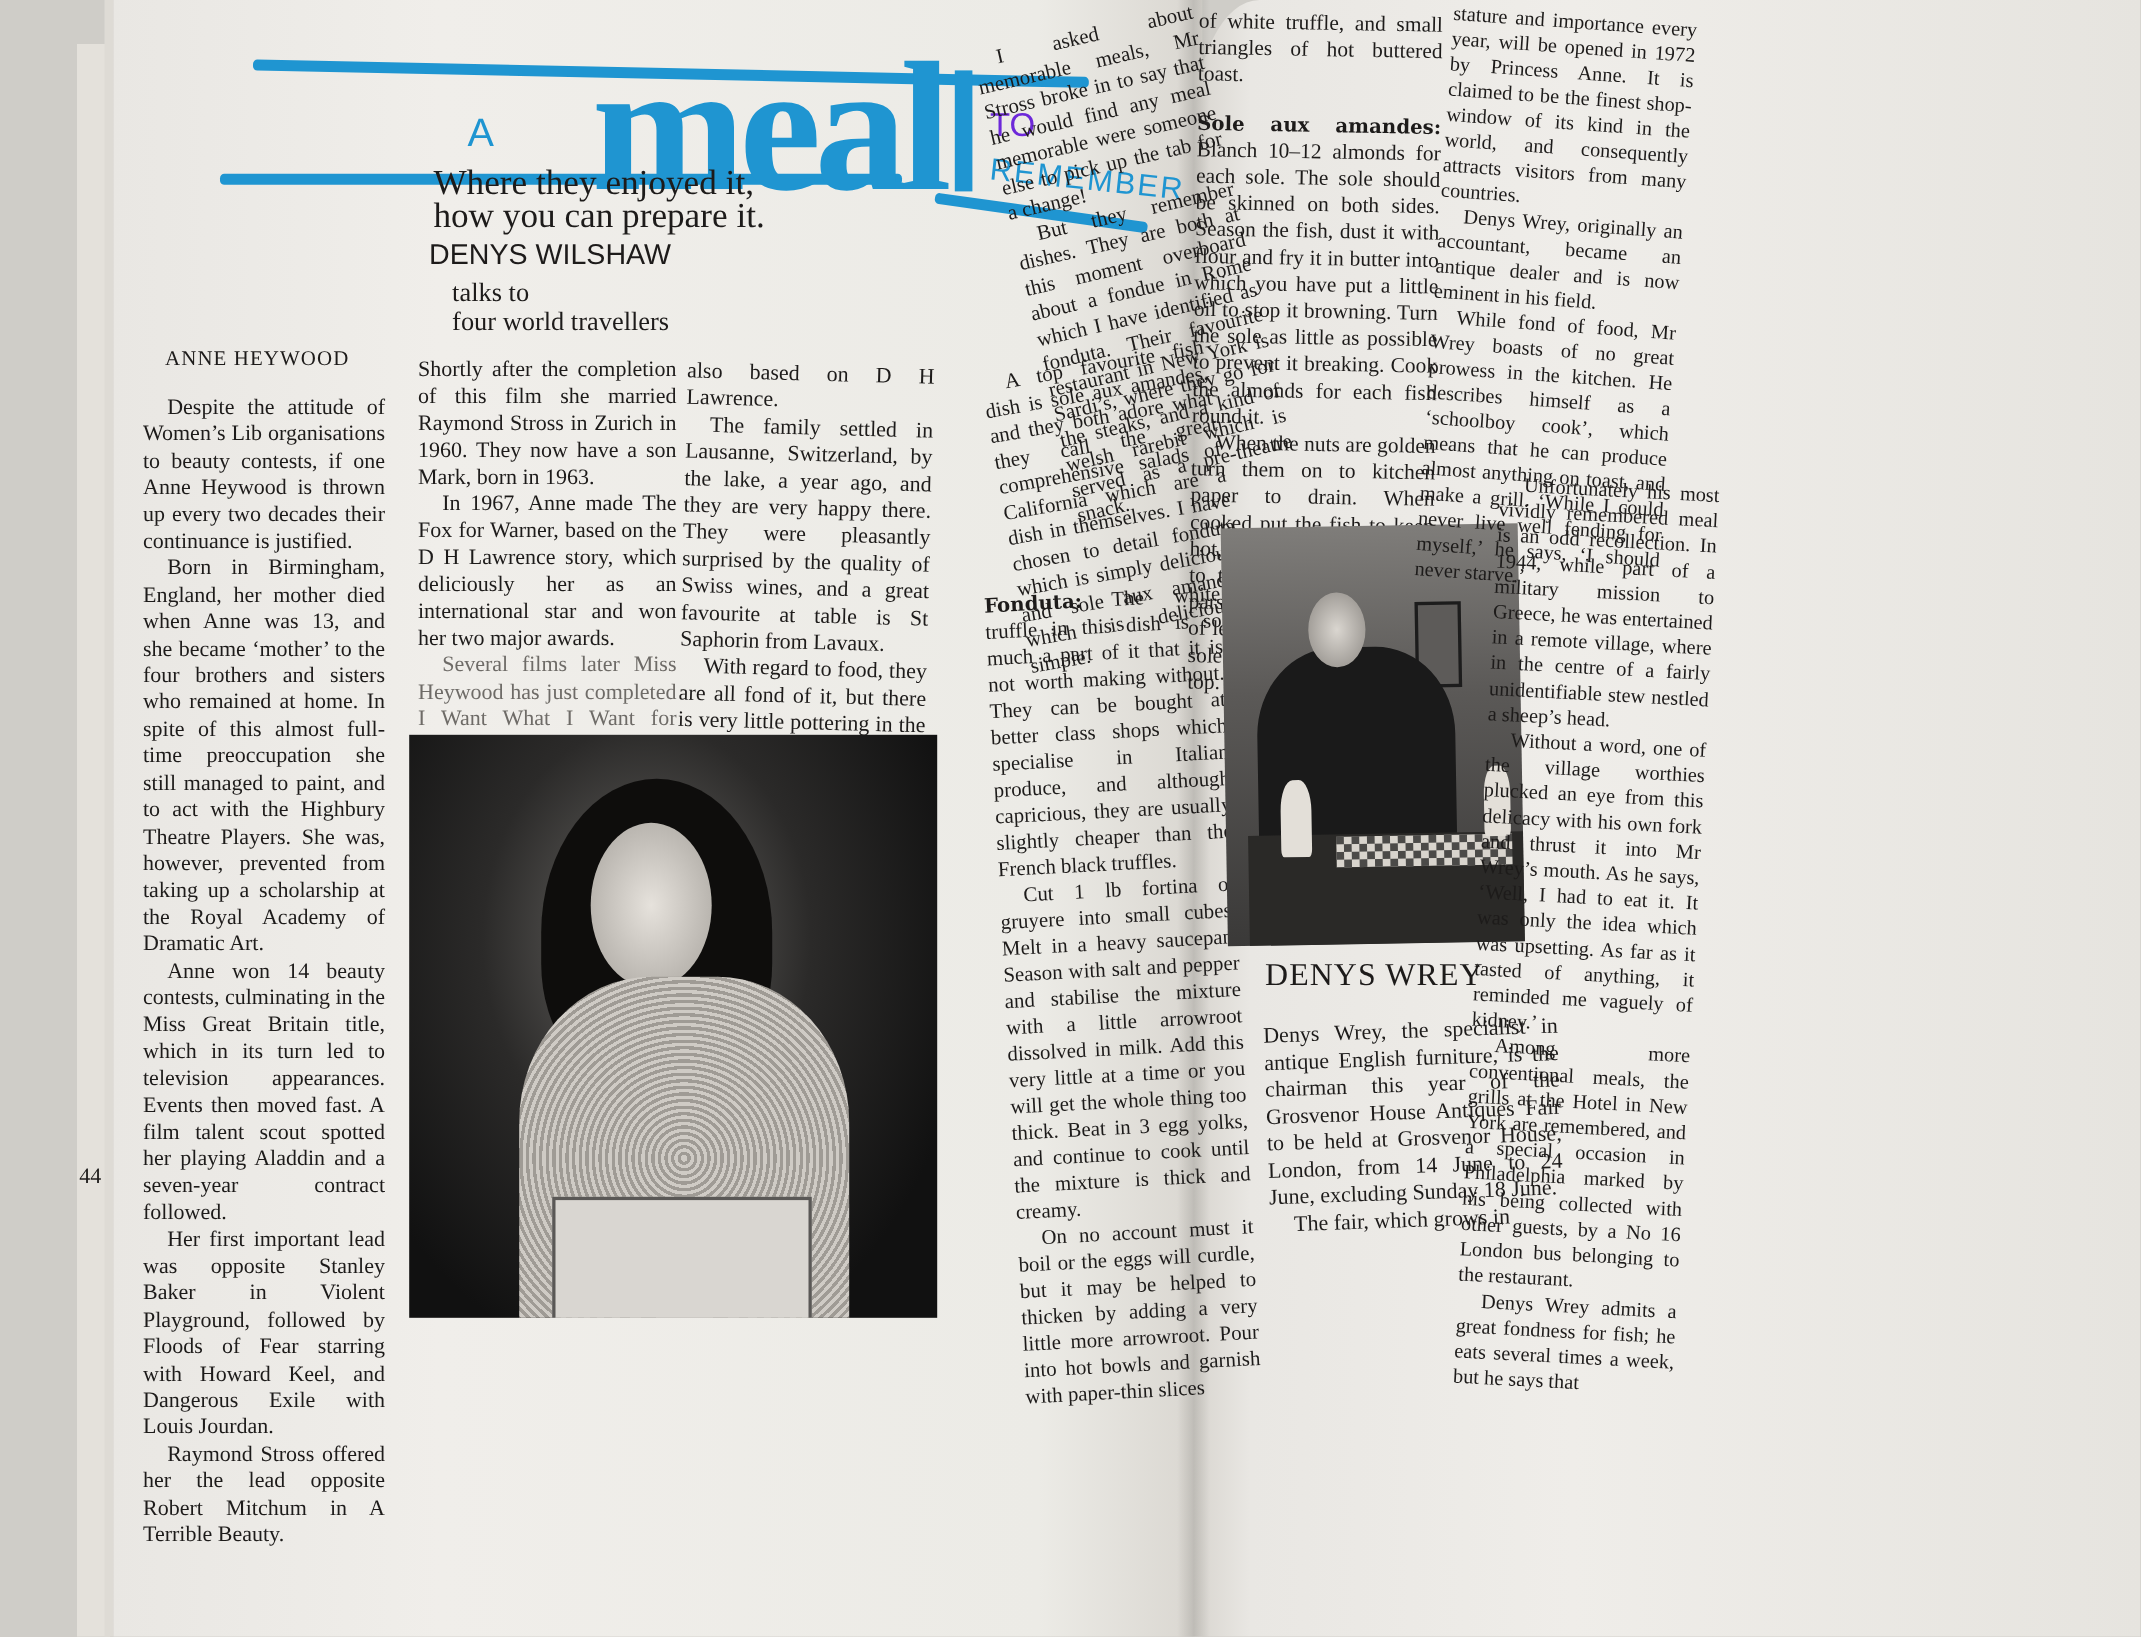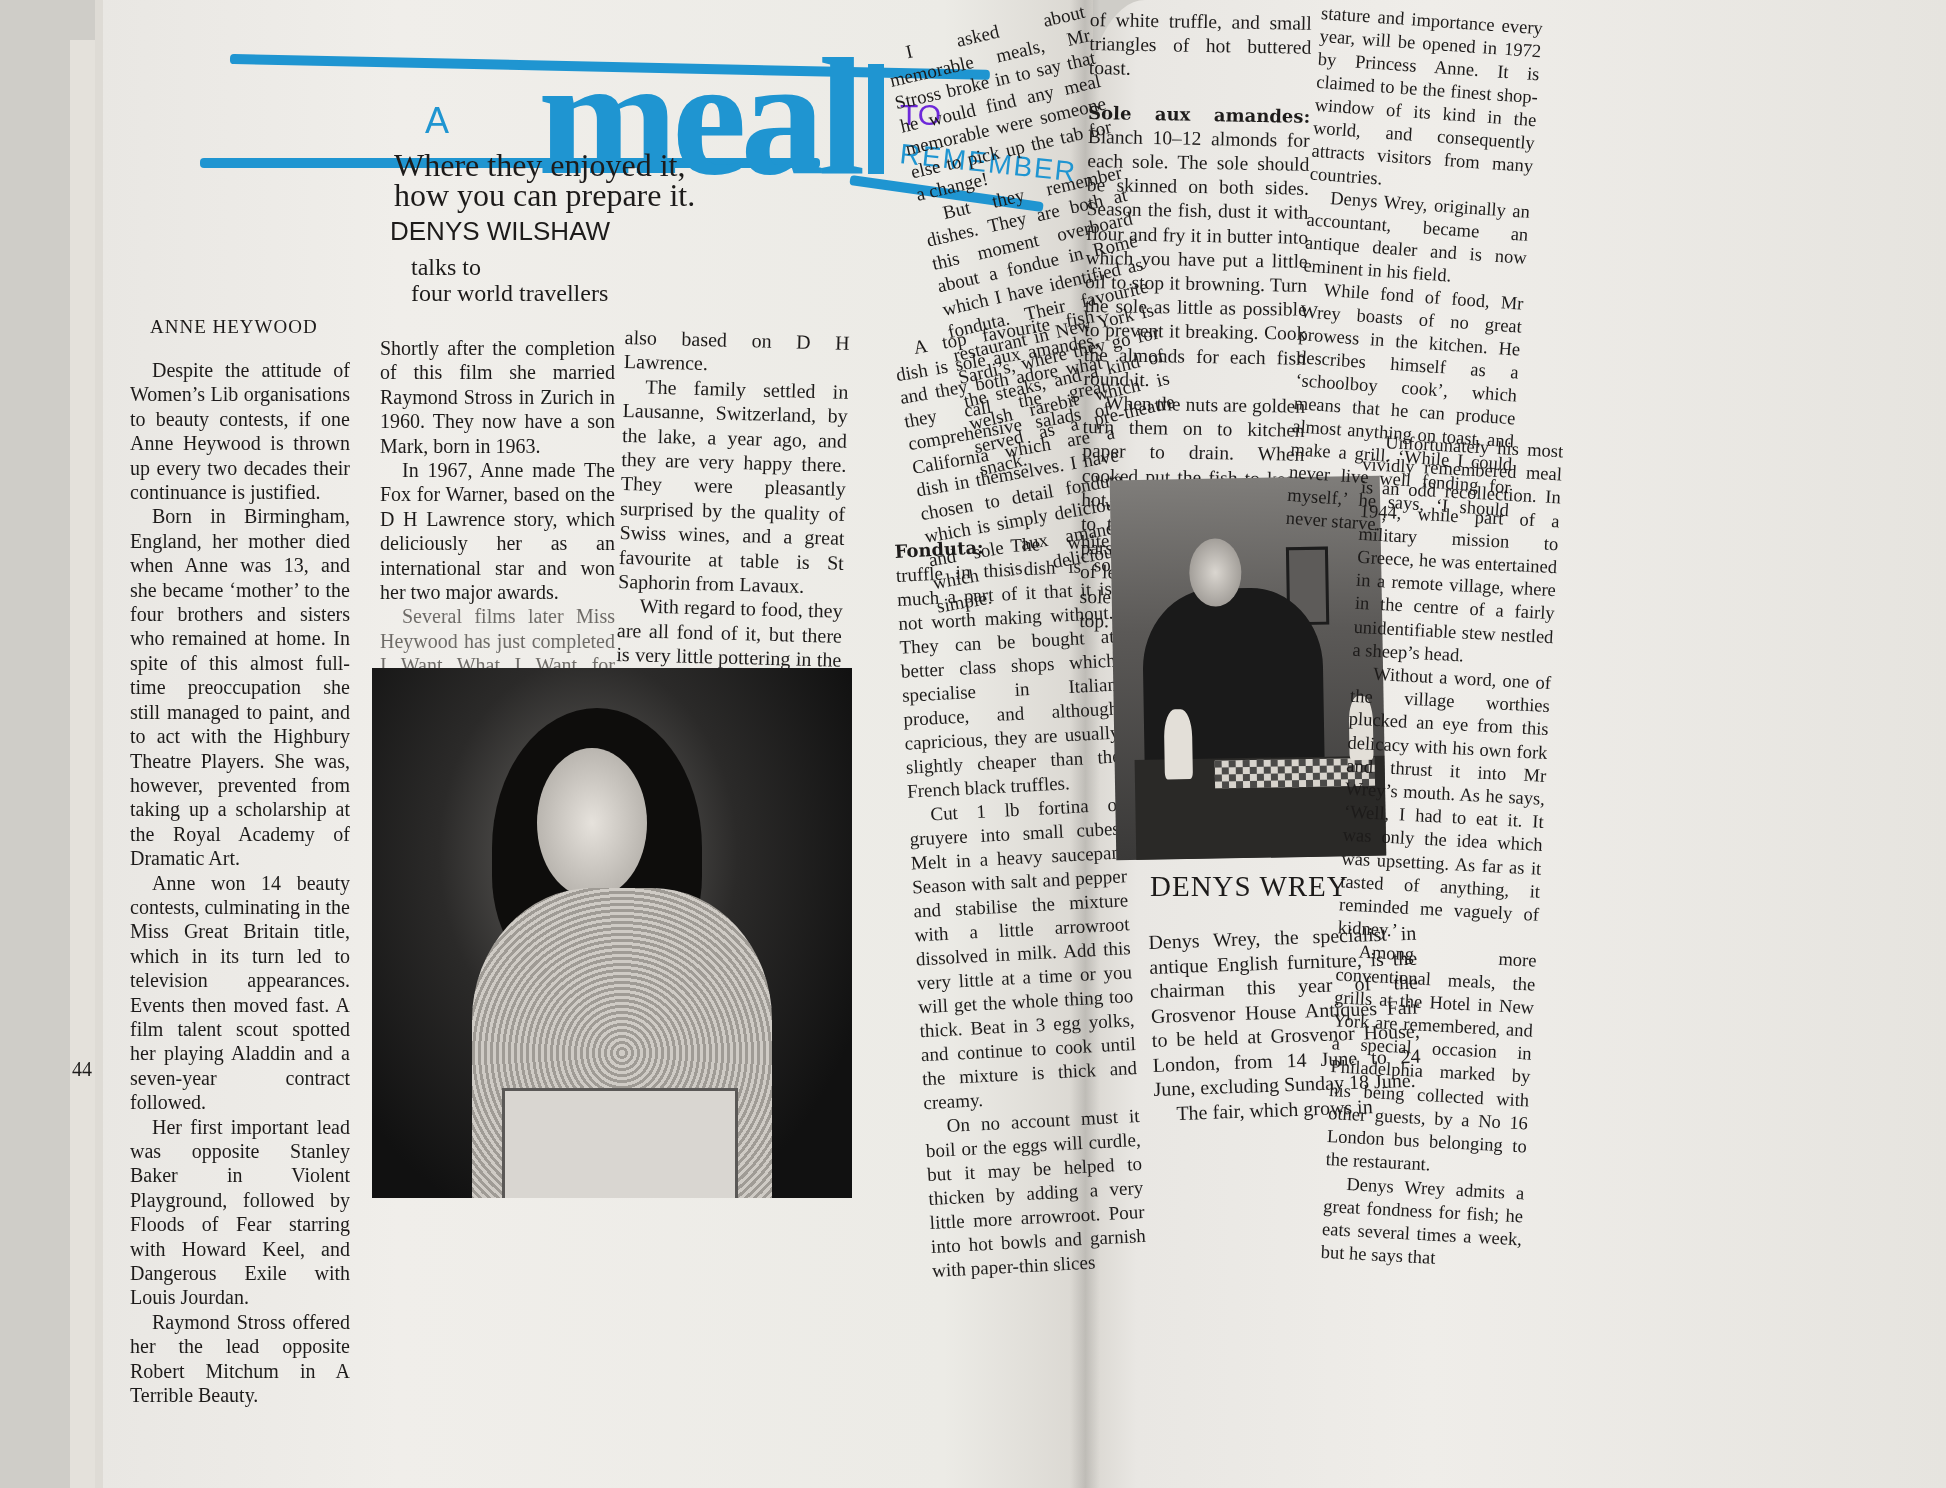--- a/index.html
+++ b/index.html
@@ -37,21 +37,21 @@
   .subtitle { position:absolute; left:394px; top:150px; font-size:32px; line-height:30px; }
   .author { position:absolute; left:390px; top:216px; font-family:"Liberation Sans",sans-serif; font-size:26px; }
   .talks { position:absolute; left:411px; top:254px; font-size:24px; line-height:26px; }
 
   .section-head { font-size:19px; letter-spacing:1px; }
   .col { position:absolute; font-size:20px; line-height:24.4px; text-align:justify; }
   .col p { margin:0; text-indent:22px; }
   .col p.noindent { text-indent:0; }
   .col .bold { font-weight:bold; font-family:"DejaVu Serif",serif; font-size:18px; }
   .col-a { left:130px; top:358px; width:220px; }
-  .col-b { left:380px; top:336px; width:235px; }
+  .col-b { left:380px; top:324px; width:235px; }
   .col-c { left:625px; top:325px; width:225px; transform:rotate(1.5deg); transform-origin:left top; }
   .head-anne { position:absolute; left:150px; top:316px; }
 
   .photo-anne { position:absolute; left:372px; top:668px; width:480px; height:530px;
     background:radial-gradient(ellipse at 45% 35%,#6b6966 0%,#2b2a29 40%,#111 80%); overflow:hidden; }
   .anne-face { position:absolute; left:165px; top:80px; width:110px; height:150px; border-radius:50%; background:radial-gradient(#e6e2dc,#a7a39d); }
   .anne-hair { position:absolute; left:120px; top:40px; width:210px; height:280px; border-radius:50% 50% 40% 40%; background:#0e0d0c; }
   .anne-dress { position:absolute; left:100px; top:220px; width:300px; height:330px; border-radius:40% 40% 0 0; background:repeating-radial-gradient(circle,#cfcbc5 0 3px,#9f9b95 3px 6px); }
   .anne-box { position:absolute; left:130px; top:420px; width:230px; height:110px; background:#d9d6d1; border:3px solid #5a5856; }
 

